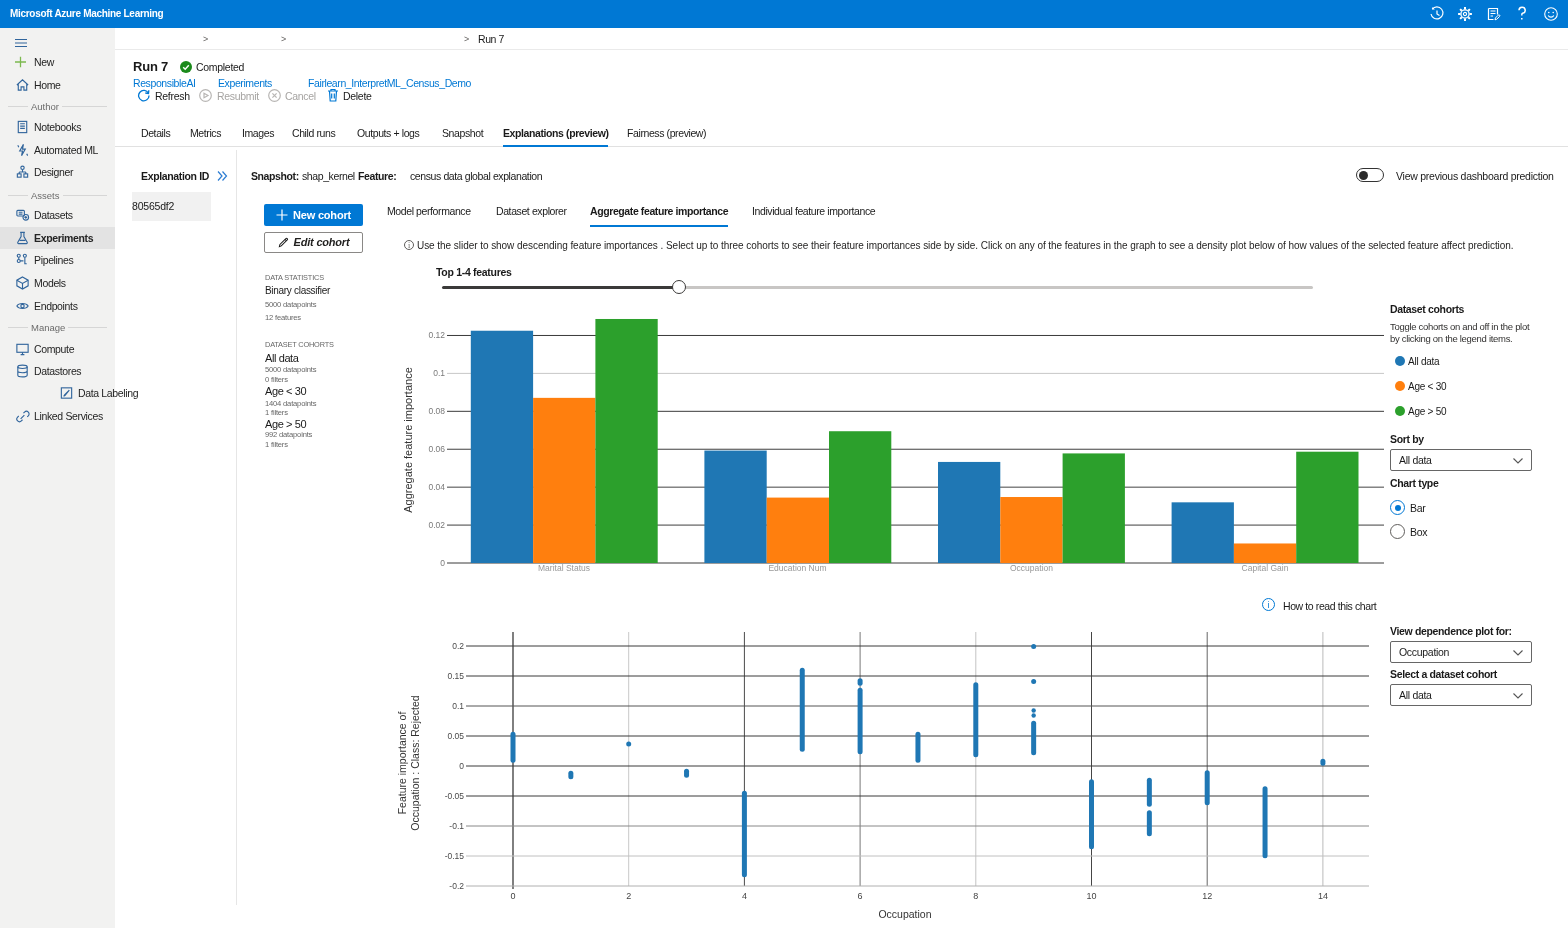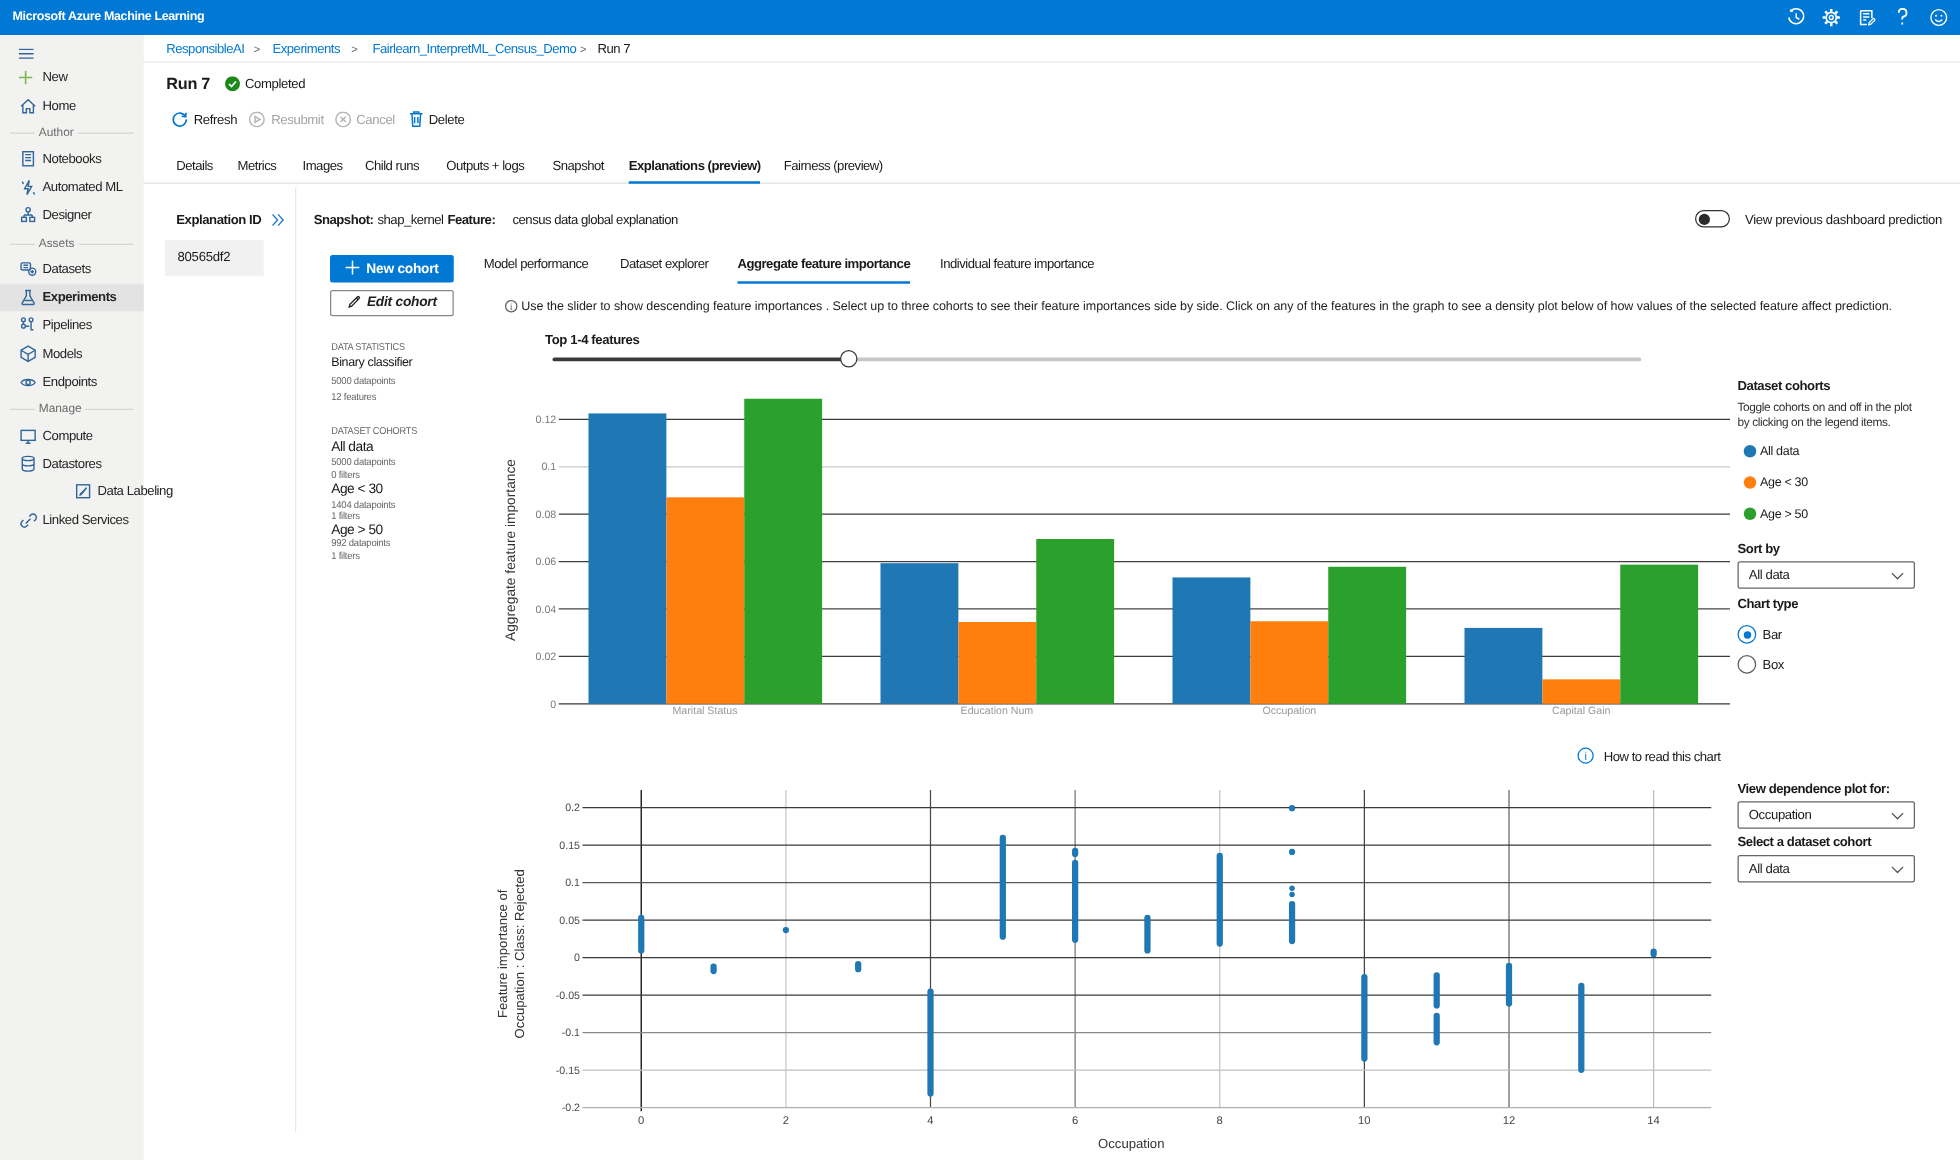--- a/index.html
+++ b/index.html
@@ -20,40 +20,40 @@
     font-size:10.5px; letter-spacing:-0.35px; color:#242424; white-space:nowrap; }
   .sideitem svg { position:absolute; left:15px; top:50%; transform:translateY(-50%); }
   .sechead { position:absolute; left:0; width:115px; height:12px; }
   .sechead .lbl { position:absolute; left:28px; top:50%; transform:translateY(-50%);
     font-size:9.5px; color:#6b6b6b; background:#f2f2f1; padding:0 3px; z-index:2;}
   .sechead .line { position:absolute; left:8px; right:8px; top:50%; height:1px; background:#d6d6d6; }
 
   
   #crumb { position:absolute; left:0; top:33px; height:13px; font-size:10.5px; letter-spacing:-0.4px; white-space:nowrap; }
   #crumb span { position:absolute; top:0; }
-  #crumb .lnk { color:#0078d4; }
+  #crumb .lnk { color:#0078d4;margin-top:44px; }
   #crumb .sep { color:#605e5c; font-size:9px; top:1px; }
   #crumb .cur { color:#1a1a1a; }
   #crumbline { position:absolute; left:115px; top:49px; width:1453px; height:1px; background:#eaeaea; }
 
   #runhead { position:absolute; left:133px; top:59px; font-size:13px; letter-spacing:-0.2px; font-weight:bold; color:#1a1a1a; }
 
   
   .toolitem { position:absolute; top:90px; height:13px; font-size:10.5px; letter-spacing:-0.3px; white-space:nowrap; }
 
   
   .tab { position:absolute; top:127px; height:13px; font-size:10.5px; letter-spacing:-0.4px; color:#1a1a1a; white-space:nowrap; }
   #tabline { position:absolute; left:503px; top:145px; width:105px; height:2px; background:#0078d4; z-index:3; }
   #tabborder { position:absolute; left:115px; top:146px; width:1453px; height:1px; background:#e1e1e1; }
 
   
   #vdivider { position:absolute; left:236px; top:150px; width:1px; height:755px; background:#e6e6e6; }
   #expidhead { position:absolute; left:141px; top:170px; font-size:10.5px; letter-spacing:-0.35px; font-weight:bold; color:#1a1a1a; }
   #expidbox { position:absolute; left:132px; top:192px; width:79px; height:29px; background:#f1f1f1;
-    font-size:10.5px; letter-spacing:-0.2px; color:#1a1a1a; line-height:29px; padding-left:10px; }
+    font-size:10.5px; letter-spacing:-0.2px; color:#1a1a1a; line-height:29px; }
 
   
   #explrow { position:absolute; left:0; top:170px; font-size:10.5px; letter-spacing:-0.4px; color:#1a1a1a; white-space:nowrap;} #explrow span{position:absolute;top:0;}
   
   #toggletxt { position:absolute; left:1396px; top:170px; width:170px; font-size:10.5px; letter-spacing:-0.25px; color:#1a1a1a; white-space:nowrap;}
   #togglepill { position:absolute; left:1356px; top:168px; width:28px; height:14px; border:1px solid #333;
     border-radius:7px; }
   #togglepill .knob { position:absolute; left:2px; top:1.5px; width:9px; height:9px; border-radius:50%; background:#2b2b2b; }
 
   
@@ -249,21 +249,21 @@
         </svg>
         <div class="txt" style="">Linked Services</div>
       </div>
     </div>
 
   <div id="crumb">
     <span class="lnk" style="left:133px">ResponsibleAI</span>
       <span class="sep" style="left:203px">&gt;</span>
       <span class="lnk" style="left:218px">Experiments</span>
       <span class="sep" style="left:281px">&gt;</span>
-      <span class="lnk" style="left:298px">Fairlearn_InterpretML_Census_Demo</span>
+      <span class="lnk" style="left:308px">Fairlearn_InterpretML_Census_Demo</span>
       <span class="sep" style="left:464px">&gt;</span>
       <span class="cur" style="left:478px">Run 7</span>
   </div>
   <div id="crumbline"></div>
 
   <div id="runhead">Run 7</div>
   <svg class="abs" style="left:180px;top:61px" width="12" height="12" viewBox="0 0 12 12">
     <circle cx="6" cy="6" r="6" fill="#1b8a1b"></circle>
     <path d="M3.2 6.2 L5.2 8.2 L8.8 4.2" stroke="#fff" stroke-width="1.4" fill="none"></path>
   </svg>

